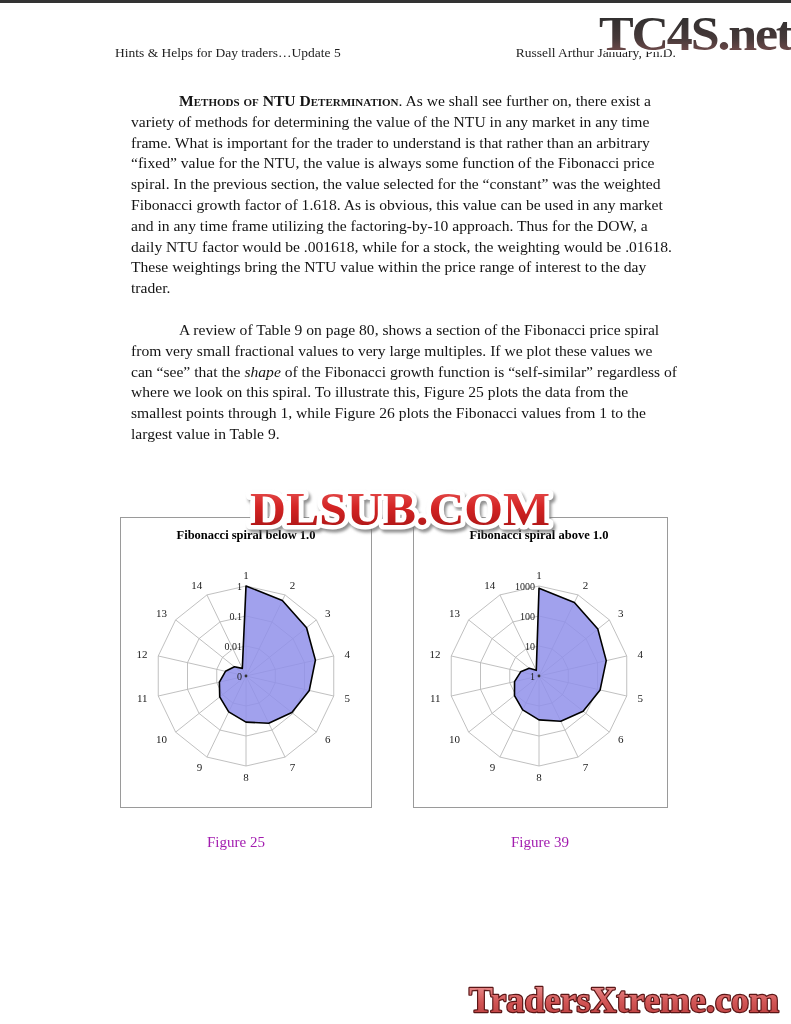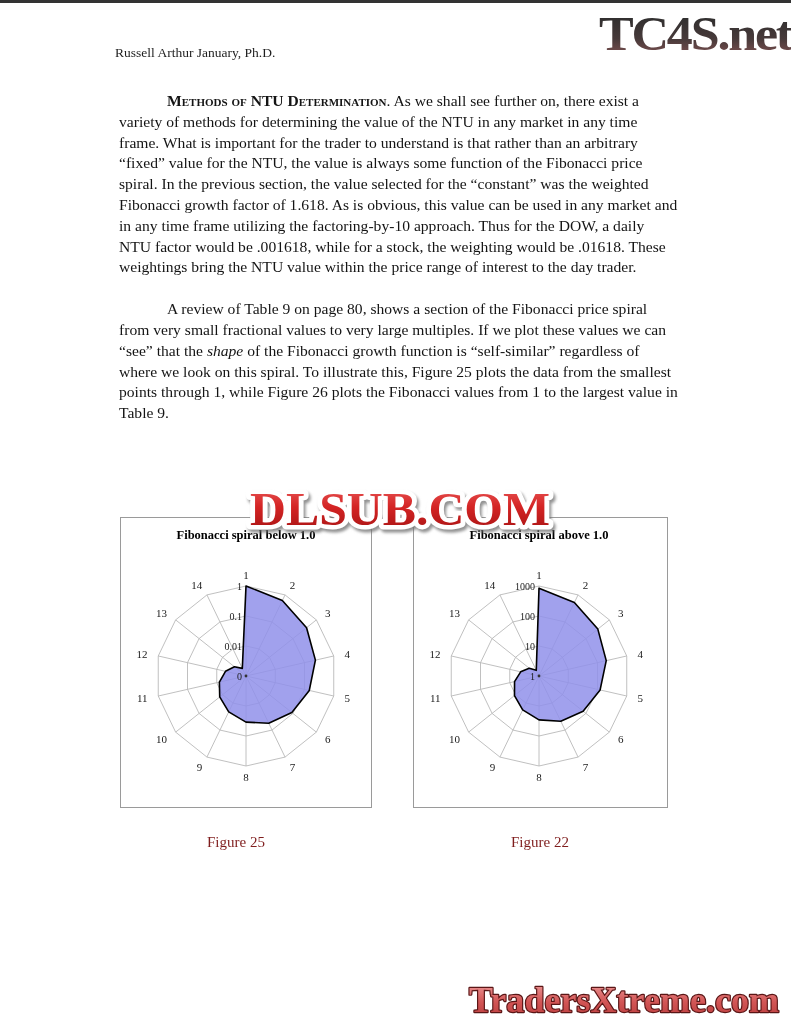--- a/index.html
+++ b/index.html
@@ -11,33 +11,33 @@
   .top-edge-line { position:absolute; left:0; top:0; width:791px; height:3px; background:#333; }
   .doc-header {
     position:absolute; left:115px; top:45px; width:561px;
     display:flex; justify-content:space-between;
     font-size:13.5px; color:#1e1e1e;
   }
   .body-text {
     position:absolute; left:115px; top:91px; width:563px;
     font-size:15.6px; line-height:20.8px; text-align:left; color:#141414;
   }
-  .para { margin:0 0 21px 4px; text-indent:48px; }
+  .para { margin:0 0 21px 16px; text-indent:48px; }
   .lead-smallcaps { font-variant:small-caps; font-weight:bold; }
   .chart-box {
     position:absolute; top:517px; width:252px; height:291px;
     background:#fff; border:1px solid #9a9a9a; box-sizing:border-box;
   }
   #chart-box-0 { left:120px; }
   #chart-box-1 { left:413px; width:255px; }
   .chart-box svg { display:block; width:100%; height:100%; }
   svg text { font-family:"Liberation Serif", serif; }
   .figure-caption {
     position:absolute; top:834px; width:252px; text-align:center;
-    font-size:15px; color:#7f1d1d;
+    font-size:15px; color:#a21caf;
   }
   #caption-0 { left:110px; }
   #caption-1 { left:414px; }
   .doc-footer {
     position:absolute; left:115px; top:956px; width:561px;
     display:flex; justify-content:space-between;
     font-size:13.5px; color:#1e1e1e;
   }
   .doc-footer .right { padding-right:16px; }
   .wm { position:absolute; pointer-events:none; }
@@ -57,20 +57,21 @@
       <linearGradient id="gradTc4s" x1="0" y1="0" x2="0" y2="1">
         <stop offset="0.15" stop-color="#2e2e2e"></stop>
         <stop offset="0.6" stop-color="#473a3a"></stop>
         <stop offset="1" stop-color="#8a5555"></stop>
       </linearGradient>
     </defs>
     <text x="198" y="49" text-anchor="end" font-size="48" font-weight="bold" font-family="&quot;Liberation Sans&quot;, sans-serif" letter-spacing="-2" textLength="192" lengthAdjust="spacingAndGlyphs" paint-order="stroke" stroke="#ffffff" stroke-width="4" stroke-linejoin="round" fill="url(#gradTc4s)">TC4S.net</text>
   </svg>
 
   <div class="doc-header">
+    <span>Hints &amp; Helps for Day traders…Update 5</span>
     <span>Russell Arthur January, Ph.D.</span>
   </div>
 
   <div class="body-text">
     <p class="para"><span class="lead-smallcaps">Methods of NTU Determination</span><span>. As we shall see further on, there exist a variety of methods for determining the value of the NTU in any market in any time frame. What is important for the trader to understand is that rather than an arbitrary “fixed” value for the NTU, the value is always some function of the Fibonacci price spiral. In the previous section, the value selected for the “constant” was the weighted Fibonacci growth factor of 1.618. As is obvious, this value can be used in any market and in any time frame utilizing the factoring-by-10 approach. Thus for the DOW, a daily NTU factor would be .001618, while for a stock, the weighting would be .01618. These weightings bring the NTU value within the price range of interest to the day trader.</span></p>
     <p class="para"><span>A review of Table 9 on page 80, shows a section of the Fibonacci price spiral from very small fractional values to very large multiples. If we plot these values we can “see” that the </span><i>shape</i><span> of the Fibonacci growth function is “self-similar” regardless of where we look on this spiral. To illustrate this, Figure 25 plots the data from the smallest points through 1, while Figure 26 plots the Fibonacci values from 1 to the largest value in Table 9.</span></p>
   </div>
 
   <div class="chart-box" id="chart-box-0">
     <svg viewBox="0 0 250 289">
@@ -162,21 +163,21 @@
       <linearGradient id="gradRed" x1="0" y1="0" x2="0" y2="1">
         <stop offset="0" stop-color="#ea5a5a"></stop>
         <stop offset="0.45" stop-color="#d42424"></stop>
         <stop offset="1" stop-color="#a31212"></stop>
       </linearGradient>
     </defs>
     <text x="173" y="49" text-anchor="middle" font-size="46" font-weight="bold" font-family="&quot;Liberation Serif&quot;, serif" textLength="300" lengthAdjust="spacingAndGlyphs" paint-order="stroke" stroke="#ffffff" stroke-width="9" stroke-linejoin="round" fill="url(#gradRed)" style="filter: drop-shadow(2px 3px 1.5px rgba(110,110,110,.75));">DLSUB.COM</text>
   </svg>
 
   <div class="figure-caption" id="caption-0">Figure 25</div>
-  <div class="figure-caption" id="caption-1">Figure 22</div>
+  <div class="figure-caption" id="caption-1">Figure 39</div>
 
 
   <svg id="wm-tx" class="wm" width="336" height="46" viewBox="0 0 336 46">
     <defs>
       <linearGradient id="gradPink" x1="0" y1="0" x2="0" y2="1">
         <stop offset="0" stop-color="#f0a0a0"></stop>
         <stop offset="0.55" stop-color="#d25555"></stop>
         <stop offset="1" stop-color="#b83a3a"></stop>
       </linearGradient>
     </defs>

